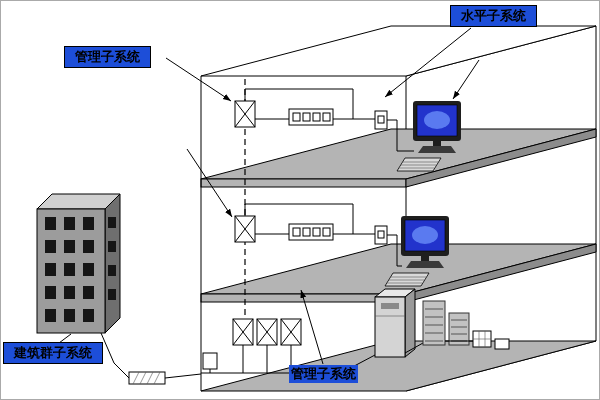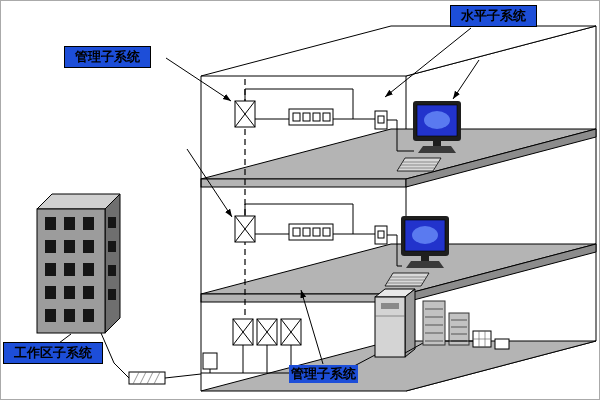--- a/index.html
+++ b/index.html
@@ -199,16 +199,16 @@
   <line x1="165" y1="57" x2="230" y2="100" class="ptr"></line>
   <line x1="186" y1="148" x2="231" y2="216" class="ptr"></line>
   <line x1="470" y1="27" x2="384" y2="96" class="ptr"></line>
   <line x1="478" y1="59" x2="452" y2="98" class="ptr"></line>
   <line x1="322" y1="363" x2="300" y2="289" class="ptr"></line>
   <line x1="58" y1="342" x2="70" y2="333" class="ln"></line>
 </svg>
 
 <div class="label" style="left:449px;top:4px;">水平子系统</div>
 <div class="label" style="left:63px;top:45px;">管理子系统</div>
-<div class="label" style="left:2px;top:341px;">工作区子系统</div>
+<div class="label" style="left:2px;top:341px;">建筑群子系统</div>
 <div class="label noborder" style="left:288px;top:364px;">管理子系统</div>
 
 </div>
 
 </body></html>

